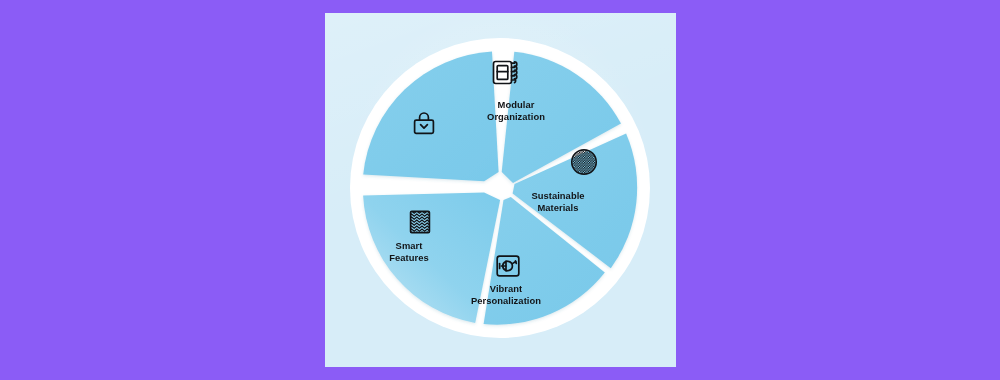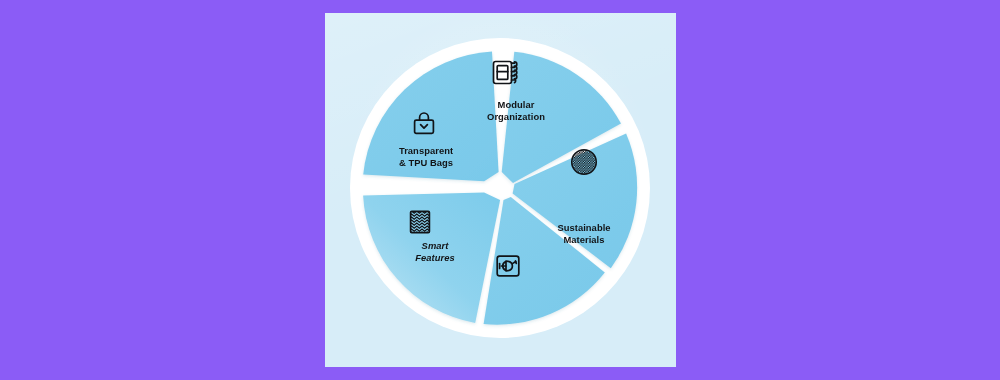--- a/index.html
+++ b/index.html
@@ -206,24 +206,24 @@
           <path d="M9.6 10.2 V7.4 a4.4 4.4 0 0 1 8.8 0 v2.8"></path>
           <rect x="4.6" y="10.2" width="18.8" height="13.2" rx="1.6"></rect>
           <path d="M10.6 14.6 L14.0 18.2 L17.4 14.6"></path>
         </g>
       </svg>
     </div>
 
     <div class="seg-label" style="left:456px; top:99px; width:120px;">Modular
 Organization</div>
 
-    <div class="seg-label" style="left:529px; top:190px; width:110px;margin-top:32px;">Sustainable
+    <div class="seg-label" style="left:503px; top:190px; width:110px;">Sustainable
 Materials</div>
 
-
-    <div class="seg-label" style="left:382px; top:240px; width:106px;font-style:italic;">Smart
+    <div class="seg-label" style="left:443px; top:283px; width:126px;">Vibrant
+Personalization</div>
+
+    <div class="seg-label" style="left:356px; top:240px; width:106px;">Smart
 Features</div>
 
-    <div class="seg-label" style="left:371px; top:145px; width:110px;">Transparent
-&amp; TPU Bags</div>
 
   </div>
 </div>
 
 </body></html>

